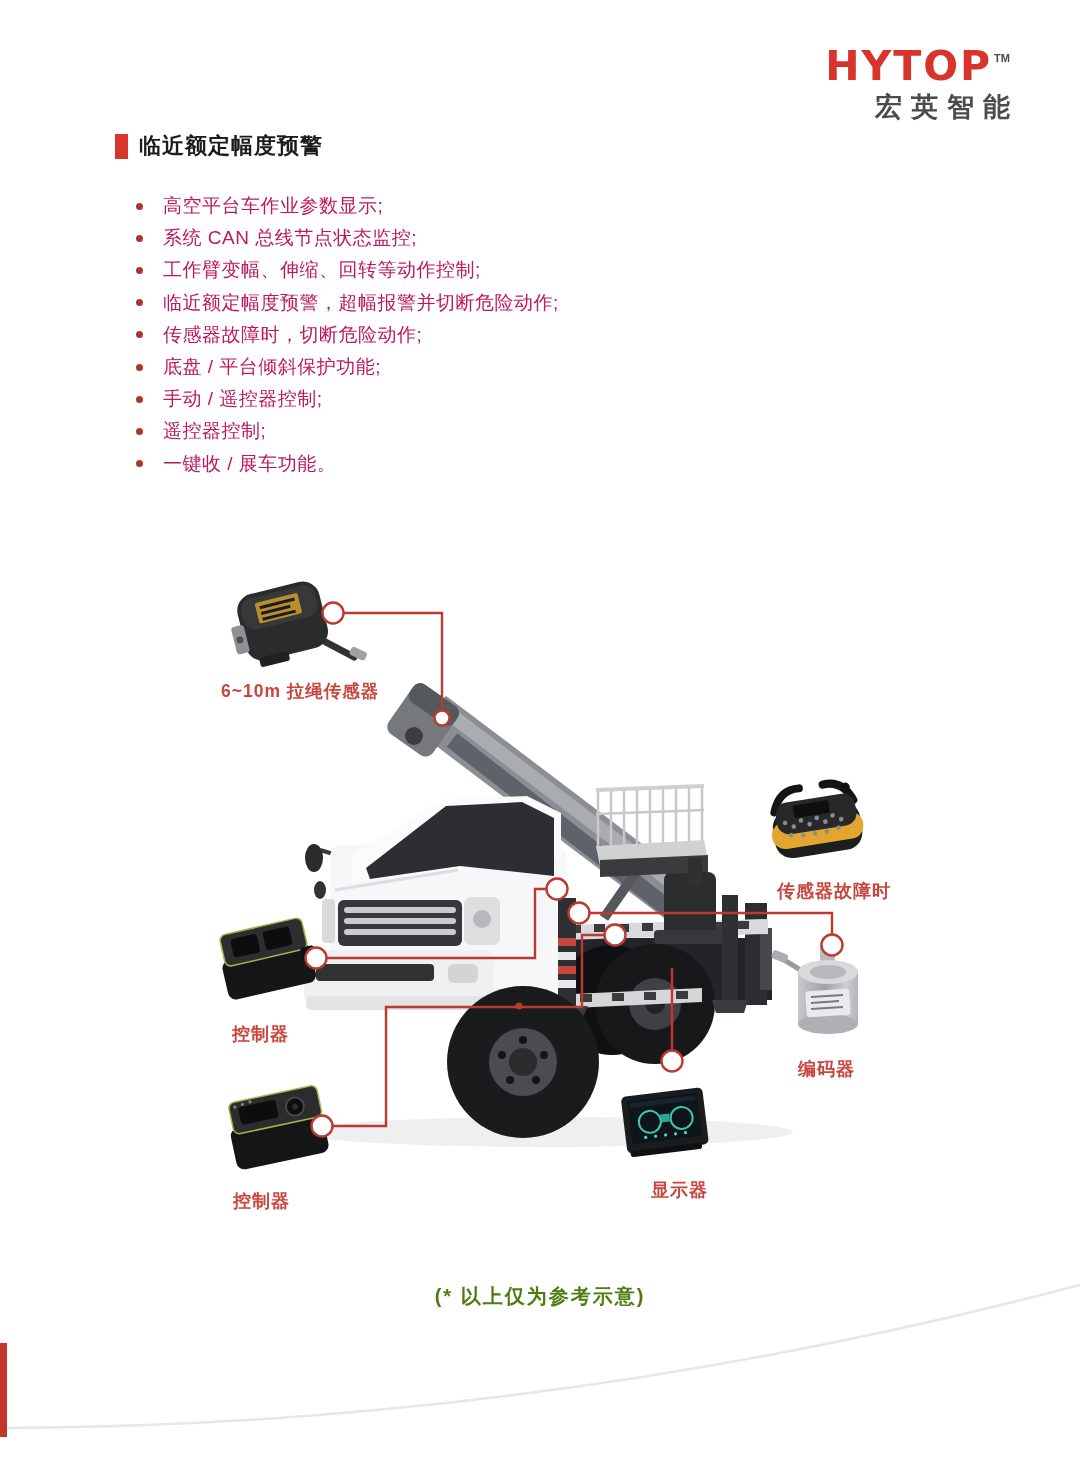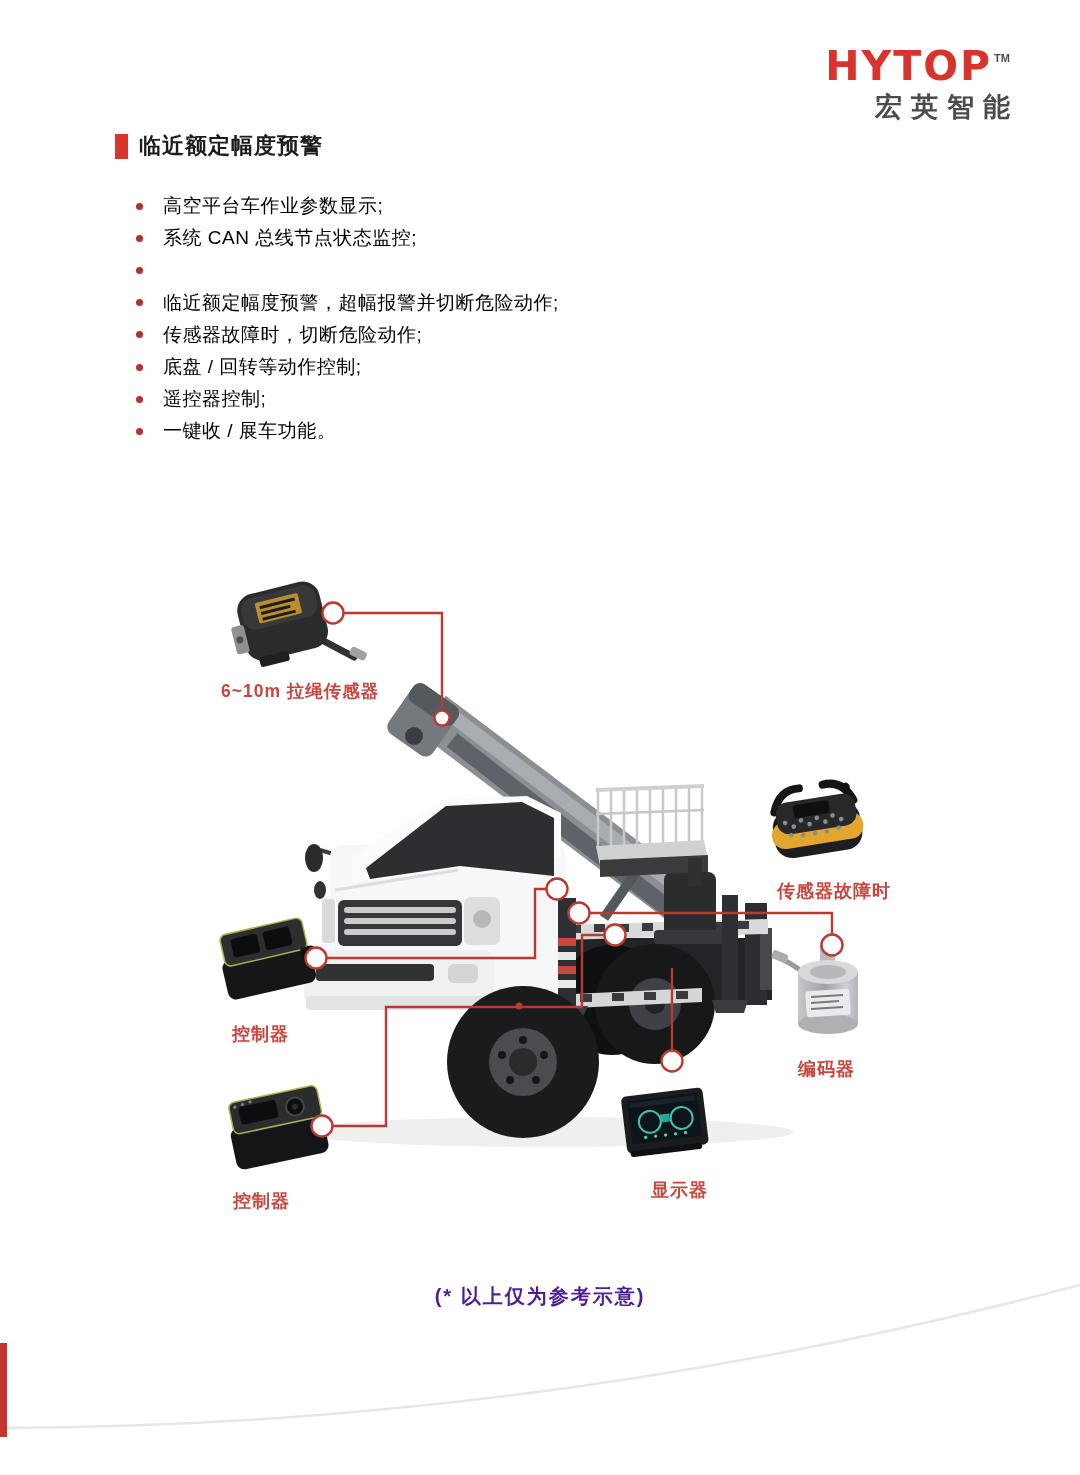--- a/index.html
+++ b/index.html
@@ -12,28 +12,28 @@
   .logo .brand{font-size:41px;font-weight:800;letter-spacing:2px;color:#D9342B;font-family:"DejaVu Sans",sans-serif;}
   .logo .tm{font-size:11px;font-weight:700;color:#4A4A4C;vertical-align:18px;margin-left:2px;letter-spacing:0;}
   .logo .cn{margin-top:7px;font-size:27px;font-weight:700;letter-spacing:9px;margin-right:-9px;color:#4B4B4D;}
   
   .title-row{position:absolute;left:115px;top:131px;display:flex;align-items:center;}
   .title-square{width:13px;height:25px;background:#D8352B;margin-right:11px;}
   .title-text{font-size:22px;font-weight:700;color:#1C1C1E;letter-spacing:1px;}
   
   .features{position:absolute;left:136px;top:190px;list-style:none;margin:0;padding:0;}
   .features li{position:relative;height:32.2px;display:flex;align-items:center;padding-left:27px;
-    font-size:19px;color:#000000;letter-spacing:0.5px;white-space:nowrap;}
+    font-size:19px;color:#be185d;letter-spacing:0.5px;white-space:nowrap;}
   .features li .dot{position:absolute;left:0;top:50%;margin-top:-3.5px;width:7px;height:7px;border-radius:50%;background:#B5322C;}
   
   svg.diagram{position:absolute;left:0;top:0;pointer-events:none;}
   .d-label{position:absolute;font-size:18px;font-weight:700;color:#C8463E;letter-spacing:1px;white-space:nowrap;}
   .d-label.small{font-size:17.5px;}
   .note{position:absolute;left:0;right:0;top:1283px;text-align:center;
-    font-size:20px;font-weight:700;color:#4c1d95;letter-spacing:2px;}
+    font-size:20px;font-weight:700;color:#4d7c0f;letter-spacing:2px;}
 </style>
 </head>
 <body>
 
 <div id="page">
 
   <div class="logo">
     <div>
       <span class="brand">HYTOP</span><span class="tm">TM</span>
     </div>
@@ -49,32 +49,37 @@
     <li>
         <span class="dot"></span>
         <span>高空平台车作业参数显示;</span>
       </li>
     <li>
         <span class="dot"></span>
         <span>系统 CAN 总线节点状态监控;</span>
       </li>
     <li>
         <span class="dot"></span>
+        <span>工作臂变幅、伸缩、回转等动作控制;</span>
       </li>
     <li>
         <span class="dot"></span>
         <span>临近额定幅度预警，超幅报警并切断危险动作;</span>
       </li>
     <li>
         <span class="dot"></span>
         <span>传感器故障时，切断危险动作;</span>
       </li>
     <li>
         <span class="dot"></span>
-        <span>底盘 / 回转等动作控制;</span>
+        <span>底盘 / 平台倾斜保护功能;</span>
+      </li>
+    <li>
+        <span class="dot"></span>
+        <span>手动 / 遥控器控制;</span>
       </li>
     <li>
         <span class="dot"></span>
         <span>遥控器控制;</span>
       </li>
     <li>
         <span class="dot"></span>
         <span>一键收 / 展车功能。</span>
       </li>
   </ul>

